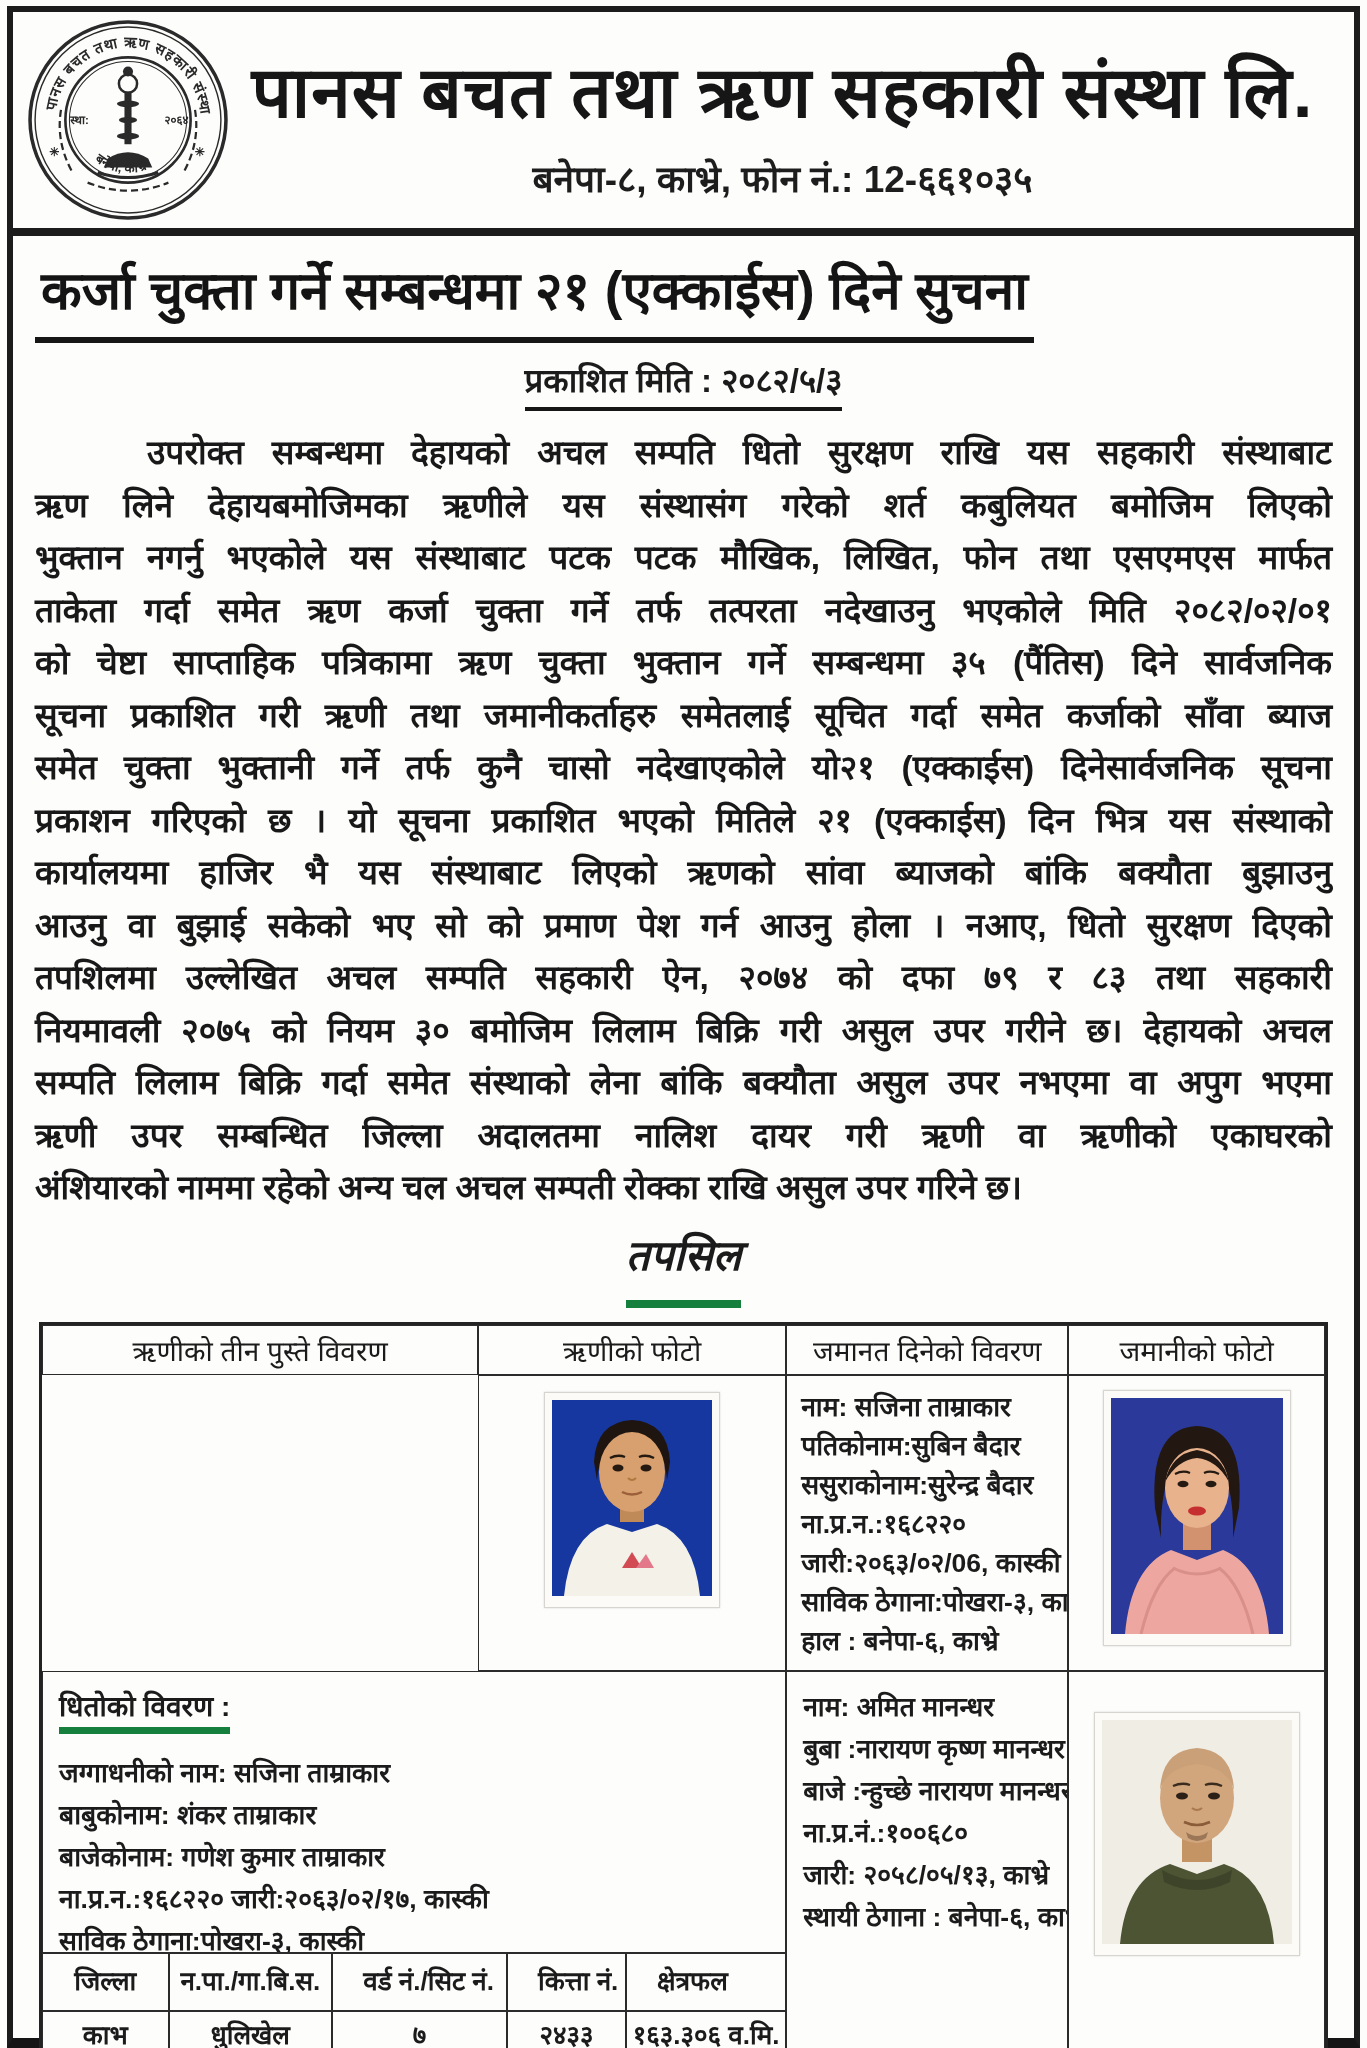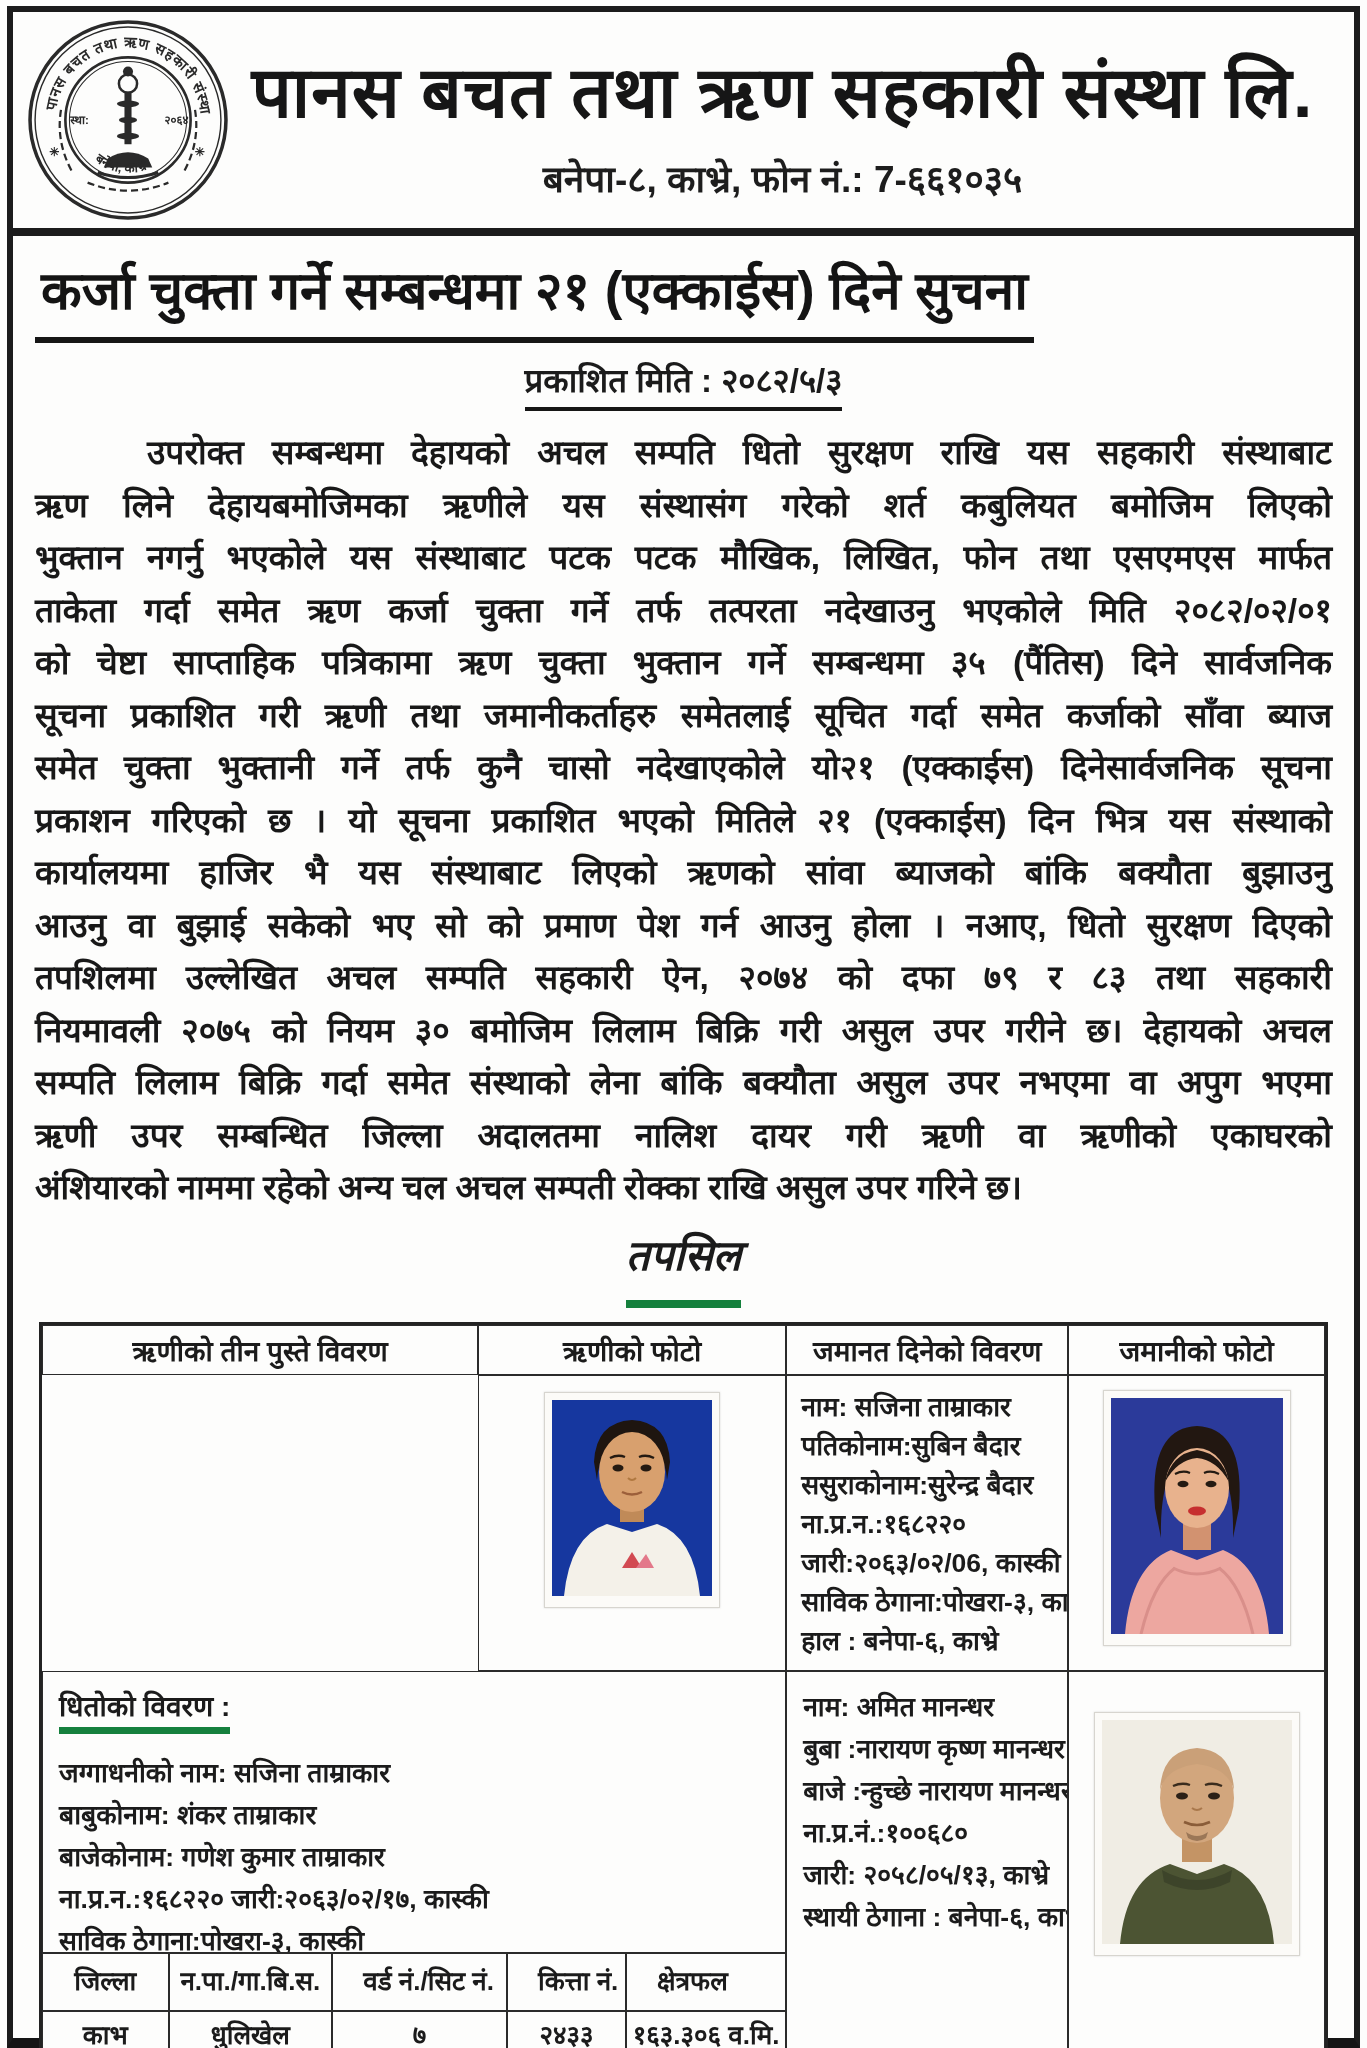--- a/index.html
+++ b/index.html
@@ -80,21 +80,21 @@
     grid-template-rows:50px 296px 282px 58px 44px;
     background:#fdfdfc;
   }
   .cell{
     border:1.5px solid #2b2b2b;
     box-sizing:border-box;
     overflow:hidden;
   }
   .th{
     display:flex;align-items:center;justify-content:center;
-    font-size:28px;font-weight:700;
+    font-size:28px;font-weight:400;
   }
   .details{padding:12px 12px 4px 14px;}
   .detail-line{font-size:26.5px;font-weight:700;line-height:42px;white-space:nowrap;}
   .details.tight .detail-line{line-height:39px;}
   .photo-cell{display:flex;align-items:flex-start;justify-content:center;}
   .photo-paper{
     background:#fcfbf8;border:1px solid #d7d5cf;
     padding:7px;box-shadow:0 0 2px rgba(0,0,0,.15);
   }
   .dhito-cell{padding:14px 16px;}
@@ -160,21 +160,21 @@
           <text x="148" y="104" font-size="11.5" text-anchor="middle">२०६४</text>
           <text x="22" y="136" font-size="12">✳</text>
           <text x="166" y="136" font-size="12">✳</text>
           <text font-size="13">
             <textPath href="#arcBottom" startOffset="28%">बनेपा, काभ्रे</textPath>
           </text>
         </svg>
       </div>
       <div class="header-text">
         <div class="org-name">पानस बचत तथा ऋण सहकारी संस्था लि.</div>
-        <div class="org-address">बनेपा-८, काभ्रे, फोन नं.: 7-६६१०३५</div>
+        <div class="org-address">बनेपा-८, काभ्रे, फोन नं.: 12-६६१०३५</div>
       </div>
     </div>
 
     <div class="main-box">
 
       <div class="notice-title-row">
         <span class="notice-title">कर्जा चुक्ता गर्ने सम्बन्धमा २१ (एक्काईस) दिने सुचना</span>
       </div>
 
       <div class="pub-date-row">

